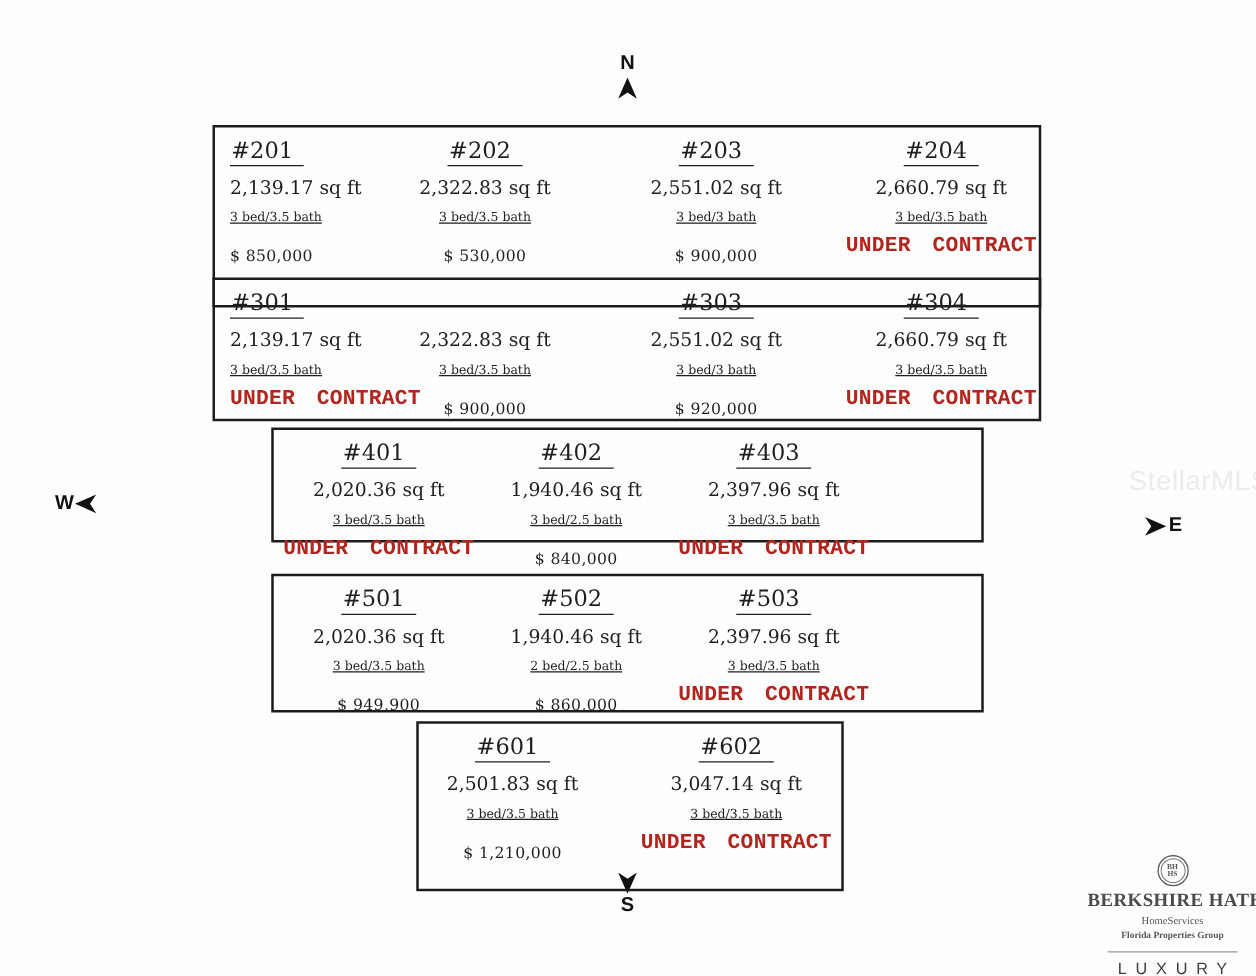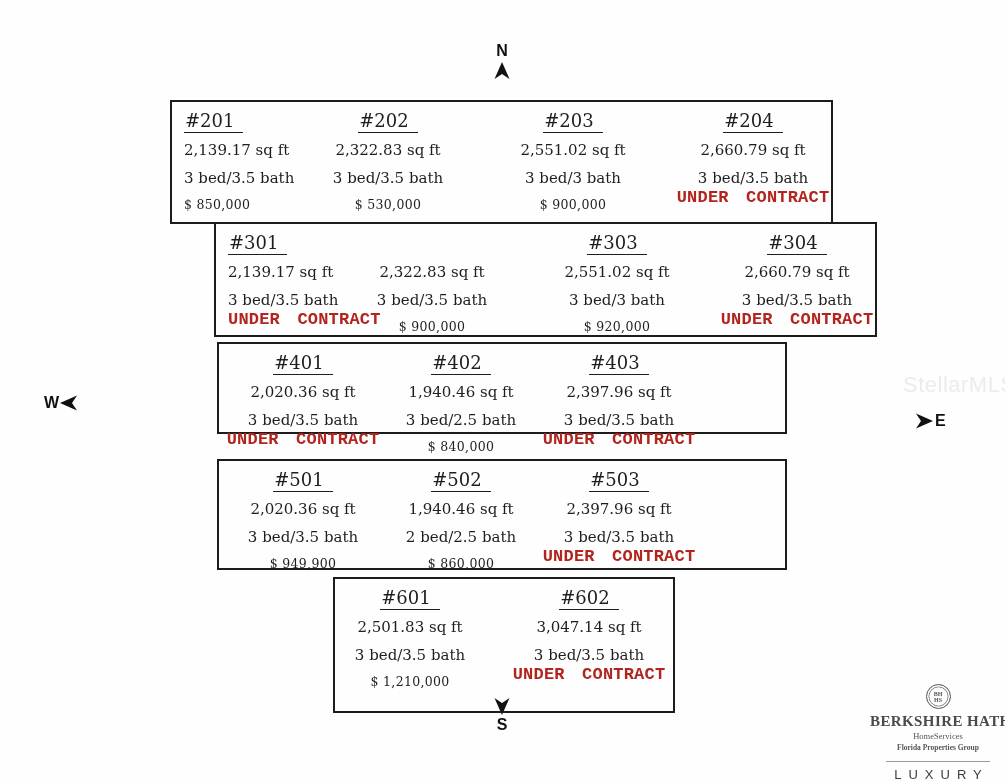--- a/index.html
+++ b/index.html
@@ -9,35 +9,35 @@
   }
   html,body{margin:0;padding:0;background:#ffffff;}
   #page{
     position:relative;width:1005px;height:781px;background:#fefefe;
     overflow:hidden;font-family:"DejaVu Serif", serif;color:var(--ink);
   }
   .box{
     position:absolute;border:2px solid var(--border);box-sizing:border-box;
     background:transparent;
   }
-  #floor2{left:170px;top:100px;width:663px;height:124px;}
-  #floor3{left:170px;top:222px;width:663px;height:115px;margin-left:44px;}
+  #floor2{left:170px;top:100px;width:663px;height:146px;}
+  #floor3{left:170px;top:222px;width:663px;height:115px;}
   #floor4{left:217px;top:342px;width:570px;height:92px;}
   #floor5{left:217px;top:459px;width:570px;height:111px;}
   #floor6{left:333px;top:577px;width:342px;height:136px;}
 
   .unit{position:absolute;top:0;bottom:0;width:180px;text-align:center;}
   .unit.leftal{text-align:left;}
   .unit > div{position:absolute;left:0;right:0;}
   .unit.leftal > div{left:4px;right:auto;}
 
   .u-num{top:8px;font-size:18px;}
   .u-num span{display:inline-block;border-bottom:1.8px solid var(--ink);padding:0 9px 1px 1px;}
   .u-sqft{top:39px;font-size:15px;}
-  .u-bb{top:67px;font-size:15px;}
+  .u-bb{top:67px;font-size:10px;text-decoration:underline;}
   .u-price{top:95px;font-size:12.5px;letter-spacing:.3px;}
   .u-status{
     top:86px;font-family:"Liberation Mono", monospace;font-weight:bold;
     font-size:17px;color:var(--red);white-space:nowrap;word-spacing:7px;
     letter-spacing:.2px;
   }
   .u-status.pull-left{left:-38px;right:auto;}
 
   
   .compass{position:absolute;font-family:"Liberation Sans", sans-serif;font-weight:bold;color:#111;}

